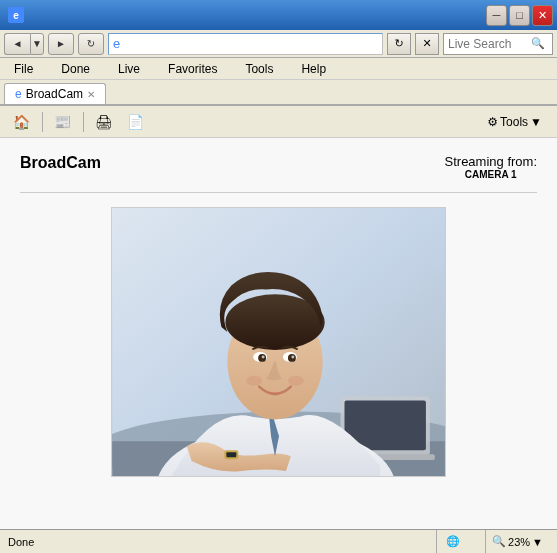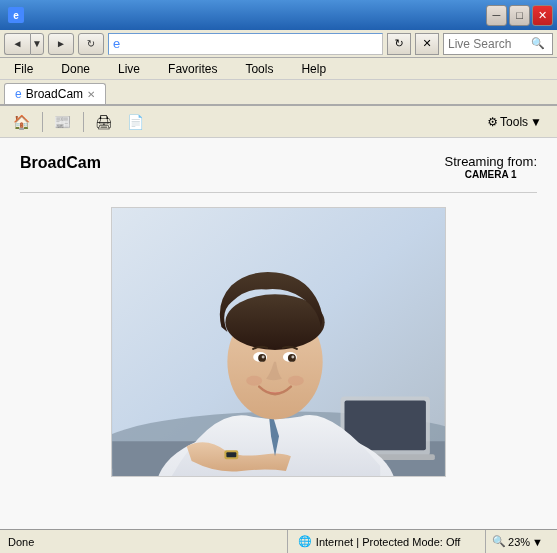--- a/index.html
+++ b/index.html
@@ -471,21 +471,20 @@
         <rect x="113" y="244" width="14" height="9" rx="2" fill="#c8a848"></rect>
         <rect x="115" y="246" width="10" height="5" rx="1" fill="#202830"></rect>
       </svg>
     </div>
   </div>
 
   <div class="status-bar">
     <span class="status-text">Done</span>
     <div class="status-zone">
       <span>🌐</span>
-      <span>Internet | Protected Mode: Off</span>
     </div>
     <div class="status-zoom">
       <span>🔍</span>
       <span>23%</span>
       <span>▼</span>
     </div>
   </div>
 
 </div>
 

